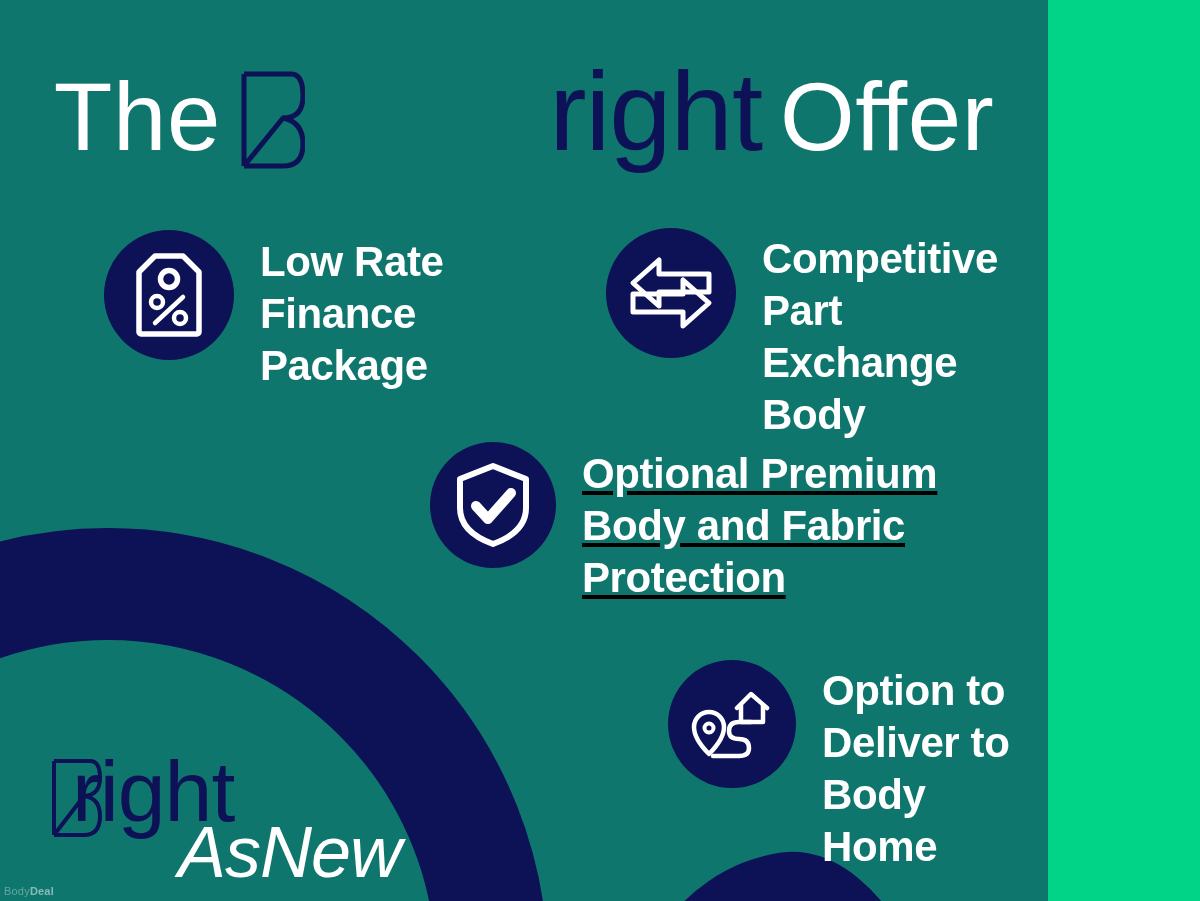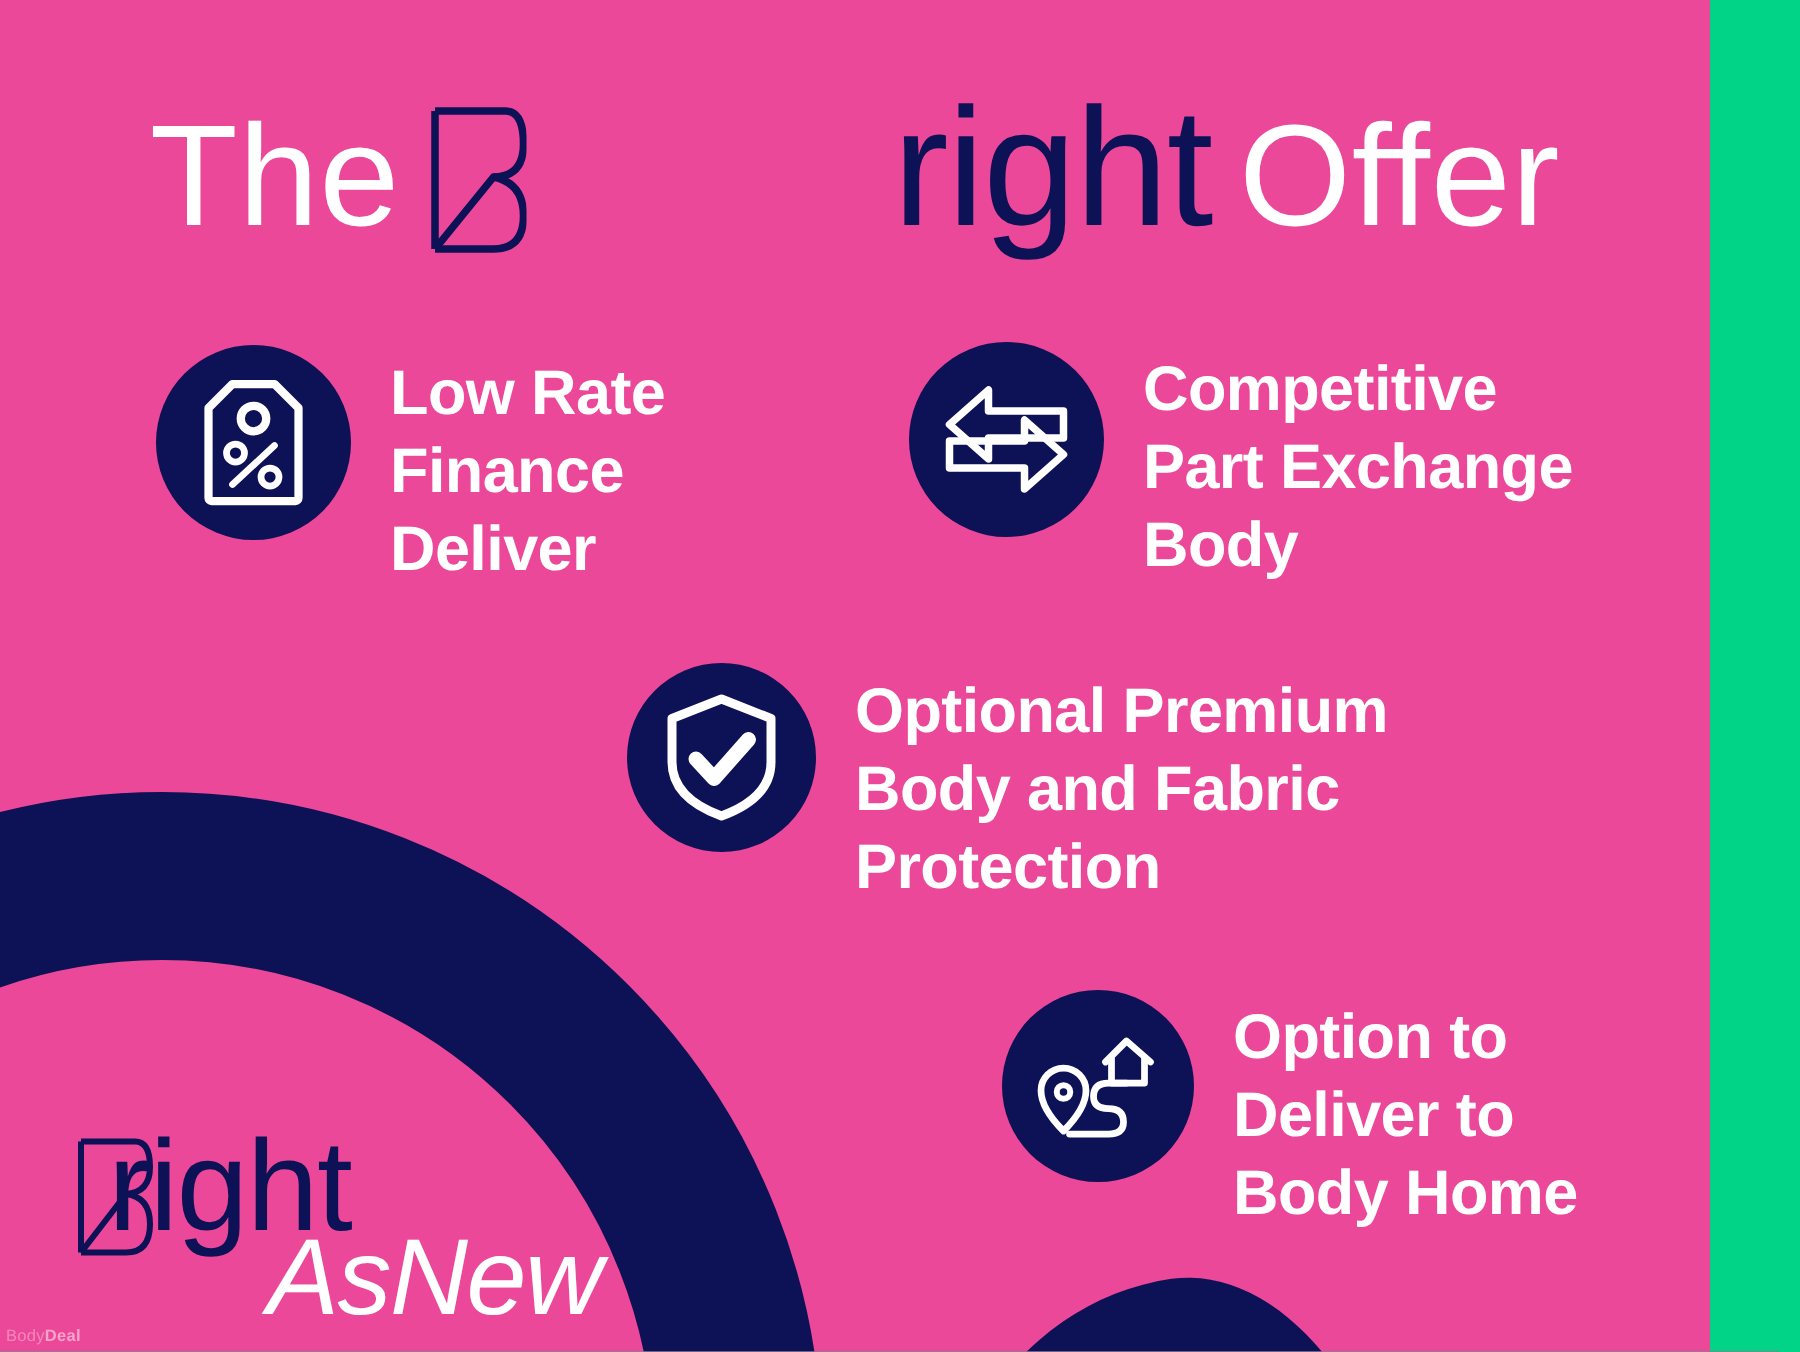--- a/index.html
+++ b/index.html
@@ -5,23 +5,23 @@
   * { margin:0; padding:0; box-sizing:border-box; }
   html, body { width:1200px; height:901px; }
   body {
     font-family: "Liberation Sans", sans-serif;
     background: #01d486;
     overflow: hidden;
     position: relative;
   }
   #stage {
     position:relative;
-    width:1140px;
+    width:1048px;
     height:901px;
-    background:#ec4899;
+    background:#0f766e;
     overflow:hidden;
   }
 
   
   .bg-layer { position:absolute; inset:0; pointer-events:none; }
 
   
   .ring {
     position:absolute;
     left:-332px;
@@ -81,21 +81,21 @@
 
   
   .feature {
     position:absolute;
     display:flex;
     align-items:flex-start;
     gap:26px;
   }
   .f1 { left:104px; top:230px; }
   .f2 { left:606px; top:228px; }
-  .f3 { left:418px; top:442px; }
+  .f3 { left:430px; top:442px;text-decoration:underline; }
   .f4 { left:668px; top:660px; }
 
   .icon-circle {
     flex:0 0 auto;
     width:130px; height:130px;
     border-radius:50%;
     background:#0d1155;
     display:flex;
     align-items:center;
     justify-content:center;
@@ -187,21 +187,21 @@
       <svg width="72" height="86" viewBox="0 0 72 86">
         <path d="M22 4 L50 4 L66 20 L66 80 A2 2 0 0 1 64 82 L8 82 A2 2 0 0 1 6 80 L6 20 Z" fill="none" stroke="#ffffff" stroke-width="5.5" stroke-linejoin="round"></path>
         <circle cx="36" cy="27" r="8.5" fill="none" stroke="#ffffff" stroke-width="5.5"></circle>
         <circle cx="24" cy="50" r="6" fill="none" stroke="#ffffff" stroke-width="4.5"></circle>
         <circle cx="47" cy="66" r="6" fill="none" stroke="#ffffff" stroke-width="4.5"></circle>
         <line x1="50" y1="45" x2="22" y2="71" stroke="#ffffff" stroke-width="4.5" stroke-linecap="round"></line>
       </svg>
     </div>
     <div class="feature-label">Low Rate
 Finance
-Deliver</div>
+Package</div>
   </div>
 
   <div class="feature f2">
     <div class="icon-circle">
       <svg width="88" height="82" viewBox="0 0 88 82">
         <path d="M32 8 L32 22 L82 22 L82 40 L32 40 L32 54 L6 31 Z" fill="none" stroke="#ffffff" stroke-width="5" stroke-linejoin="round"></path>
         <path d="M56 28 L56 42 L6 42 L6 60 L56 60 L56 74 L82 51 Z" fill="none" stroke="#ffffff" stroke-width="5" stroke-linejoin="round" transform="translate(0,0)"></path>
       </svg>
     </div>
     <div class="feature-label">Competitive

